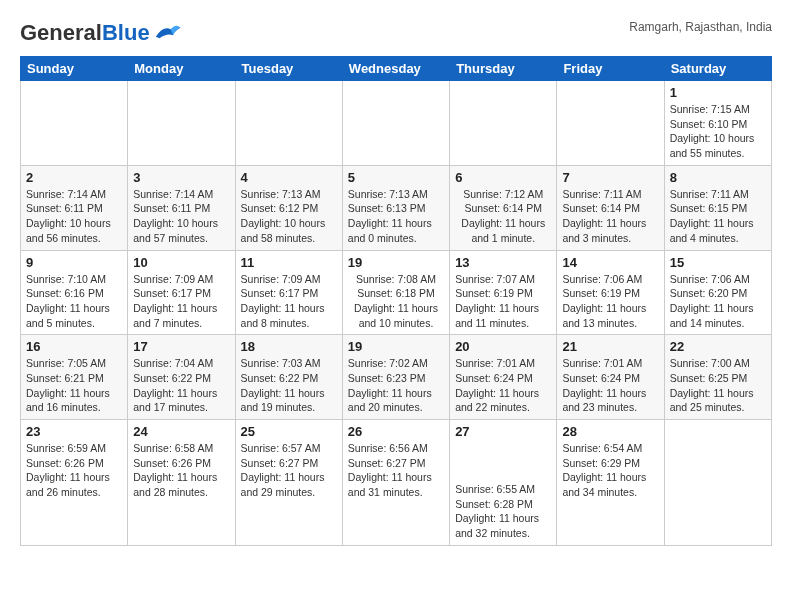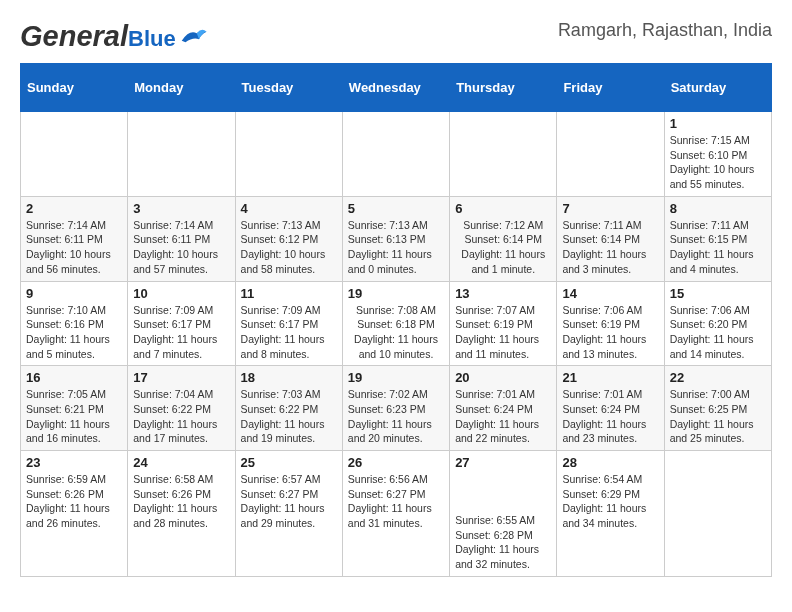--- a/index.html
+++ b/index.html
@@ -23,33 +23,33 @@
     }
     .logo-right {
       text-align: right;
     }
     .month-title {
       font-size: 36px;
       color: #222;
       font-weight: normal;
     }
     .location {
-      font-size: 18px;
+      font-size: 12px;
       color: #555;
     }
     .calendar {
       width: 100%;
       border-collapse: collapse;
       border: 1px solid #ccc;
     }
     .calendar th {
       background-color: #1565C0;
       color: #fff;
       text-align: left;
-      padding: 16px 6px;
+      padding: 4px 6px;
       font-size: 13px;
       border: 1px solid #1565C0;
     }
     .calendar td {
       vertical-align: top;
       border: 1px solid #ccc;
       padding: 4px 5px;
       width: calc(100% / 7);
       min-height: 80px;
       font-size: 11px;
@@ -87,21 +87,21 @@
       margin-left: 2px;
     }
   </style>
 </head>
 <body>
 
 <div class="header">
   <div class="logo">
     <div class="logo-wrap">
       <div>
-        <span style="font-size:29px;font-weight:bold;color:#333;font-style:italic;">General</span><span style="font-size:22px;font-weight:bold;color:#1565C0;margin-top:28px;">Blue</span>
+        <span style="font-size:22px;font-weight:bold;color:#333;">General</span><span style="font-size:22px;font-weight:bold;color:#1565C0;margin-top:28px;">Blue</span>
       </div>
       <svg class="logo-bird" viewBox="0 0 40 30" xmlns="http://www.w3.org/2000/svg">
         <path d="M5,20 Q15,5 25,10 Q30,5 38,8 Q30,12 28,18 Q20,15 10,22 Z" fill="#1565C0"></path>
         <path d="M25,10 Q32,2 38,8 Q33,8 28,18 Z" fill="#42A5F5"></path>
       </svg>
     </div>
   </div>
   <div class="logo-right">
     <div class="location">Ramgarh, Rajasthan, India</div>
   </div>

